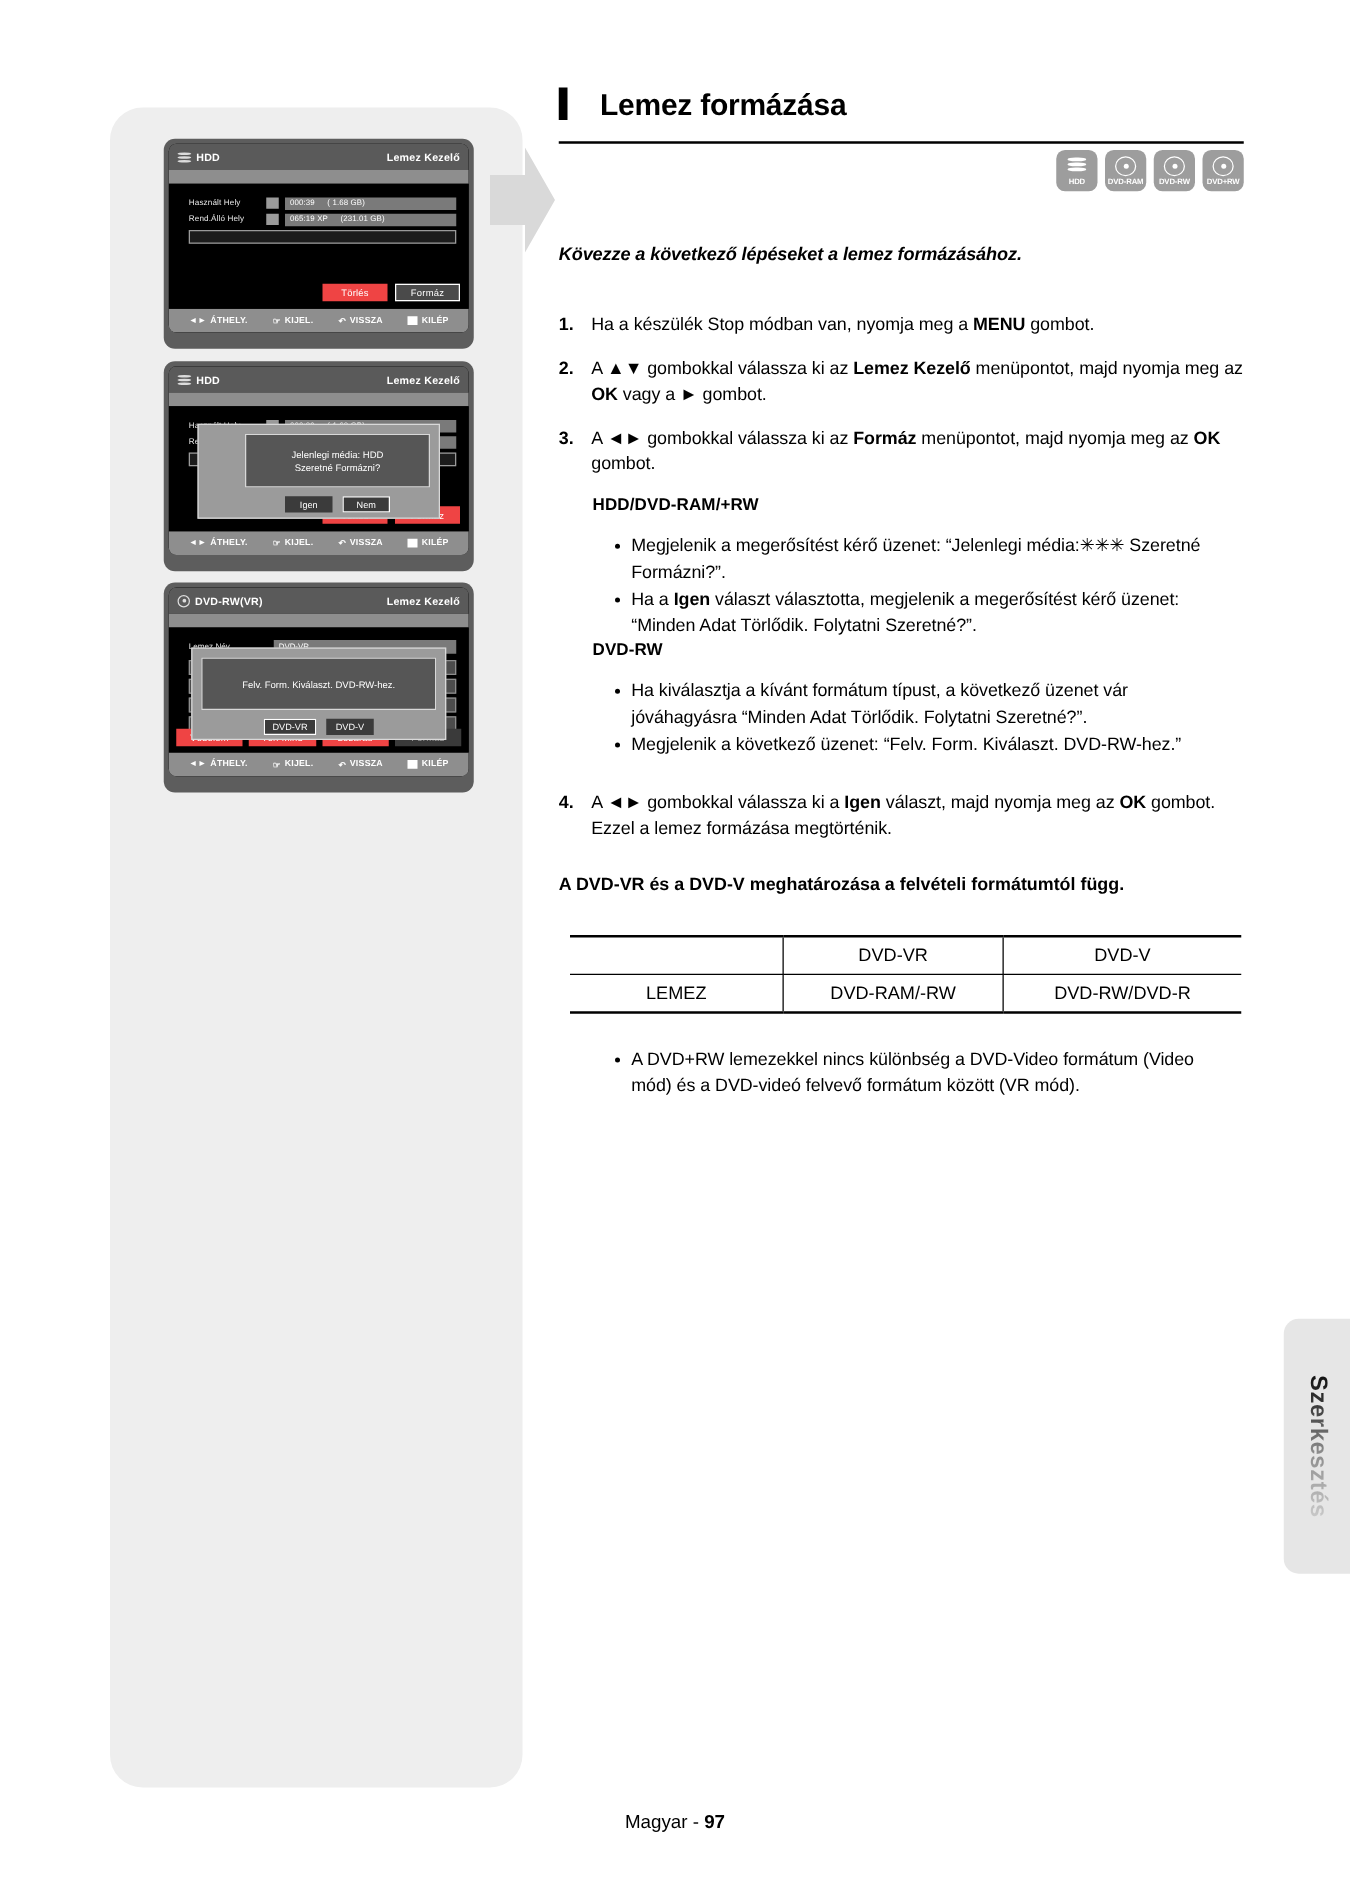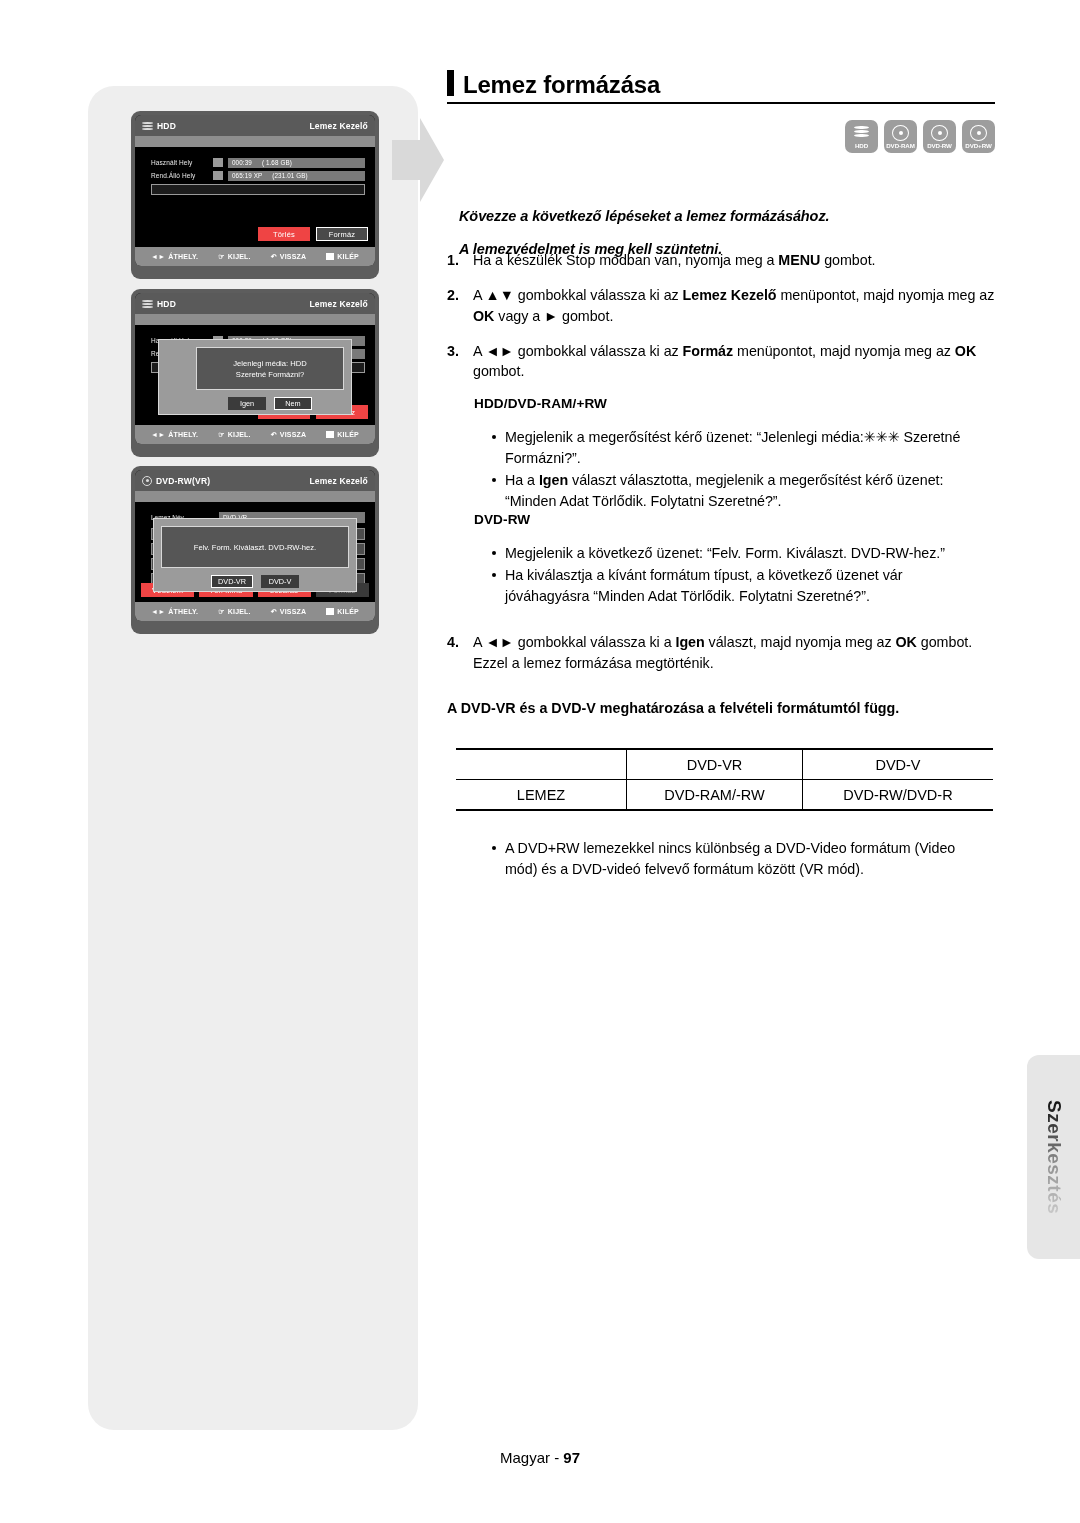--- a/index.html
+++ b/index.html
@@ -108,22 +108,22 @@
   .dlg-btns{display:flex;gap:8px;justify-content:center;padding-bottom:7px;}
   .dlg-btn{
     min-width:38px;height:13px;background:#3b3b3b;color:#ffffff;font-size:7.3px;
     display:flex;align-items:center;justify-content:center;border:1px solid transparent;
     box-sizing:border-box;padding:0 6px;
   }
   .dlg-btn.sel{border:1px solid #ffffff;}
 
   .page-title-wrap{position:absolute;left:447px;top:70px;width:548px;}
   .page-title{
-    display:flex;align-items:flex-end;gap:9px;
-    padding-bottom:5px;border-bottom:2.5px solid #000;
+    display:flex;align-items:flex-end;gap:26px;
+    padding-bottom:16px;border-bottom:2.5px solid #000;
   }
   .title-bar{width:7px;height:26px;background:#000;margin-bottom:1px;}
   .title-text{font-size:24px;font-weight:bold;letter-spacing:-.2px;line-height:1;}
 
   .media-icons{position:absolute;right:0;top:50px;display:flex;gap:6px;}
   .mico{
     width:33px;height:33px;border-radius:7px;background:#9d9d9d;
     display:flex;flex-direction:column;align-items:center;justify-content:center;gap:1px;
   }
   .mico .glyph{width:17px;height:16px;position:relative;}
@@ -131,21 +131,21 @@
   .stack-ico i{position:absolute;left:1px;width:15px;height:3.5px;background:#fff;border-radius:50%;}
   .stack-ico i:nth-child(1){top:1px;}
   .stack-ico i:nth-child(2){top:5px;}
   .stack-ico i:nth-child(3){top:9px;}
   .disc-ico{border-radius:50%;border:1.6px solid #fff;box-sizing:border-box;width:16px;height:16px;
     display:flex;align-items:center;justify-content:center;}
   .disc-ico::after{content:"";width:4px;height:4px;border-radius:50%;background:#fff;}
 
   .intro{position:absolute;left:447px;top:194px;width:548px;}
   .intro p{
-    margin:12px;font-size:14.5px;font-weight:bold;font-style:italic;line-height:1.45;
+    margin:0;font-size:14.5px;font-weight:bold;font-style:italic;line-height:1.45;
     letter-spacing:-.1px;
   }
 
   .steps{position:absolute;left:447px;top:250px;width:552px;}
   .step{display:flex;margin-bottom:14px;font-size:14.3px;line-height:1.46;}
   .step .num{width:26px;flex:0 0 26px;font-weight:bold;}
   .step .txt{flex:1;letter-spacing:-.05px;}
   b{font-weight:bold;}
 
   .subhead{font-size:13.6px;font-weight:bold;margin:0 0 3px 0;letter-spacing:.1px;}
@@ -415,21 +415,20 @@
     </div>
     <div class="mico">
       <span class="glyph disc-ico"></span>
       <span class="lbl">DVD+RW</span>
     </div>
   </div>
 </div>
 
 <div class="intro">
   <p>Kövezze a következő lépéseket a lemez formázásához.</p>
-  <p>A lemezvédelmet is meg kell szüntetni.</p>
 </div>
 
 <div class="steps">
   <div class="step">
     <span class="num">1.</span>
     <span class="txt">Ha a készülék Stop módban van, nyomja meg a <b>MENU</b> gombot.</span>
   </div>
   <div class="step">
     <span class="num">2.</span>
     <span class="txt">A ▲▼ gombokkal válassza ki az <b>Lemez Kezelő</b> menüpontot, majd nyomja meg az <b>OK</b> vagy a ► gombot.</span>
@@ -444,22 +443,22 @@
   <p class="subhead">HDD/DVD-RAM/+RW</p>
   <ul class="bullets">
     <li>Megjelenik a megerősítést kérő üzenet: “Jelenlegi média:✳✳✳ Szeretné Formázni?”.</li>
     <li>Ha a <b>Igen</b> választ választotta, megjelenik a megerősítést kérő üzenet: “Minden Adat Törlődik. Folytatni Szeretné?”.</li>
   </ul>
 </div>
 
 <div class="blk" style="top:512px;">
   <p class="subhead">DVD-RW</p>
   <ul class="bullets">
+    <li>Ha kiválasztja a kívánt formátum típust, a következő üzenet vár jóváhagyásra “Minden Adat Törlődik. Folytatni Szeretné?”.</li>
     <li>Megjelenik a következő üzenet: “Felv. Form. Kiválaszt. DVD-RW-hez.”</li>
-    <li>Ha kiválasztja a kívánt formátum típust, a következő üzenet vár jóváhagyásra “Minden Adat Törlődik. Folytatni Szeretné?”.</li>
   </ul>
 </div>
 
 <div class="steps" style="top:632px;">
   <div class="step">
     <span class="num">4.</span>
     <span class="txt">A ◄► gombokkal válassza ki a <b>Igen</b> választ, majd nyomja meg az <b>OK</b> gombot. Ezzel a lemez formázása megtörténik.</span>
   </div>
 </div>
 

